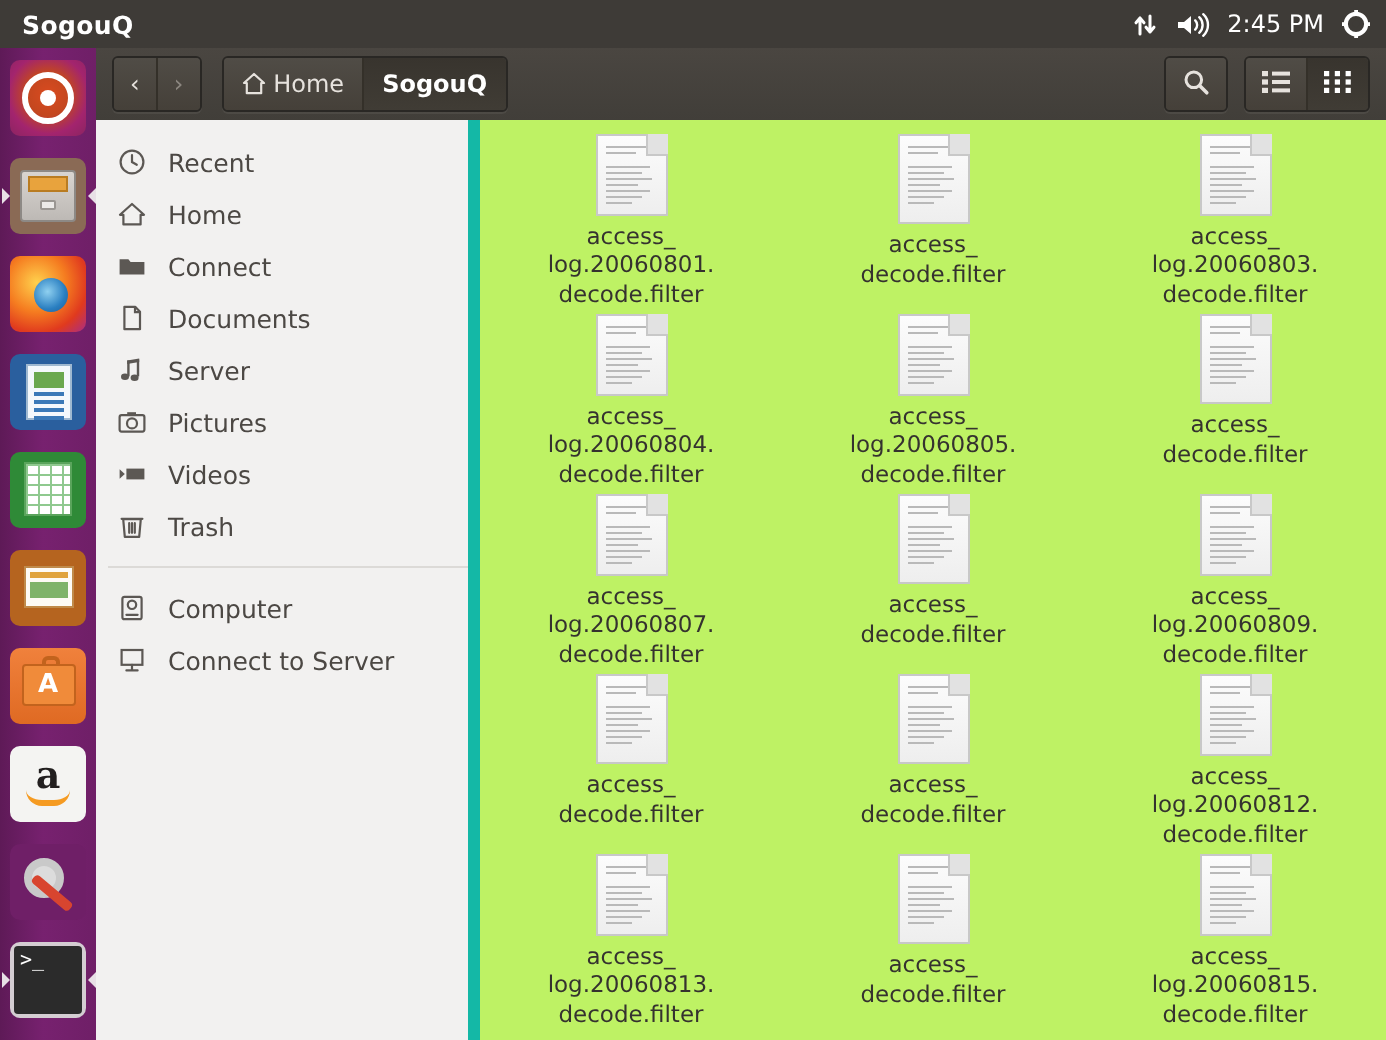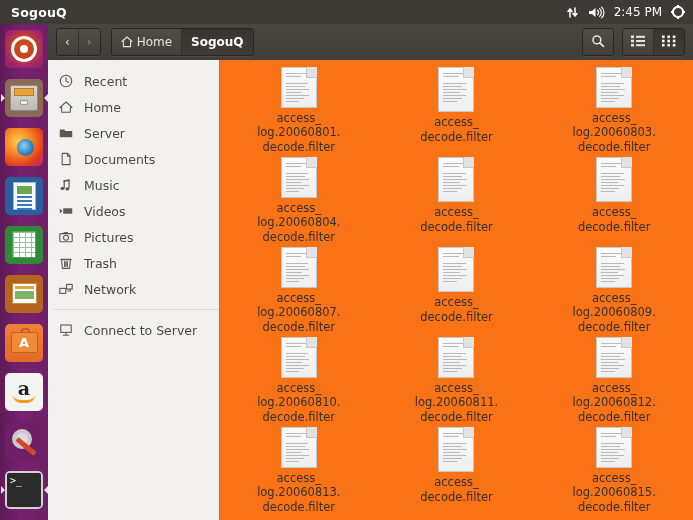--- a/index.html
+++ b/index.html
@@ -268,23 +268,23 @@
   #path-group { }
   #tb-right { margin-left: auto; display: flex; gap: 8px; }
 
   
   #body {
     position: relative;
     height: 460px;
     display: flex;
   }
   #sidebar {
-    width: 172px;
+    width: 192px;
     background: #f2f1f0;
-    border-right: 1px solid #14b8a6;
+    border-right: 6px solid #14b8a6;
     box-sizing: border-box;
     padding-top: 8px;
   }
   .side-item {
     display: flex;
     align-items: center;
     height: 26px;
     padding-left: 10px;
     gap: 10px;
     color: #4c4844;
@@ -297,21 +297,21 @@
     margin: 7px 0 7px 6px;
   }
   .sicon {
     width: 16px; height: 16px;
     display: flex; align-items: center; justify-content: center;
     flex: 0 0 16px;
   }
 
   #content {
     flex: 1;
-    background: #f97316;
+    background: #bef264;
     position: relative;
     overflow: hidden;
   }
   #file-grid {
     display: grid;
     grid-template-columns: repeat(3, 1fr);
     padding-top: 4px;
   }
   .file-cell {
     height: 90px;
@@ -572,21 +572,21 @@
           </span>
           <span class="slabel">Home</span>
         </div>
 
         <div class="side-item">
           <span class="sicon">
             <svg width="14" height="14" viewBox="0 0 14 14" aria-hidden="true">
               <path d="M0.8 3.6 L5.2 3.6 L6.3 5 L13.2 5 L13.2 11.2 L0.8 11.2 Z" fill="#5c5854"></path>
             </svg>
           </span>
-          <span class="slabel">Server</span>
+          <span class="slabel">Connect</span>
         </div>
 
         <div class="side-item">
           <span class="sicon">
             <svg width="14" height="14" viewBox="0 0 14 14" aria-hidden="true">
               <path d="M3.2 1.4 L8.6 1.4 L11 3.9 L11 12.6 L3.2 12.6 Z" fill="none" stroke="#5c5854" stroke-width="1.1" stroke-linejoin="round"></path>
               <path d="M8.5 1.5 L8.5 4.1 L11 4.1" fill="none" stroke="#5c5854" stroke-width="1.1"></path>
             </svg>
           </span>
           <span class="slabel">Documents</span>
@@ -598,69 +598,69 @@
             <svg width="14" height="14" viewBox="0 0 14 14" aria-hidden="true">
               <g fill="#5c5854">
                 <rect x="4.6" y="2.2" width="1.2" height="8"></rect>
                 <rect x="9.4" y="1.6" width="1.2" height="8.6"></rect>
                 <path d="M4.6 2.2 L10.6 1.2 L10.6 3 L4.6 4 Z"></path>
                 <ellipse cx="3.5" cy="10.4" rx="2" ry="1.6"></ellipse>
                 <ellipse cx="8.3" cy="10.9" rx="2" ry="1.6"></ellipse>
               </g>
             </svg>
           </span>
-          <span class="slabel">Music</span>
+          <span class="slabel">Server</span>
+        </div>
+
+        <div class="side-item">
+          <span class="sicon">
+            <svg width="14" height="14" viewBox="0 0 14 14" aria-hidden="true">
+              <rect x="0.8" y="3.6" width="12.4" height="8.2" rx="1" fill="none" stroke="#5c5854" stroke-width="1.1"></rect>
+              <rect x="4.6" y="2.1" width="4.4" height="1.8" fill="#5c5854"></rect>
+              <circle cx="7" cy="7.7" r="2.5" fill="none" stroke="#5c5854" stroke-width="1.1"></circle>
+            </svg>
+          </span>
+          <span class="slabel">Pictures</span>
         </div>
 
         <div class="side-item">
           <span class="sicon">
             <svg width="14" height="14" viewBox="0 0 14 14" aria-hidden="true">
               <g fill="#5c5854">
                 <path d="M0.8 4.6 L3.4 7 L0.8 9.4 Z"></path>
                 <rect x="4.2" y="4.3" width="9" height="5.4"></rect>
               </g>
             </svg>
           </span>
           <span class="slabel">Videos</span>
         </div>
 
         <div class="side-item">
           <span class="sicon">
             <svg width="14" height="14" viewBox="0 0 14 14" aria-hidden="true">
-              <rect x="0.8" y="3.6" width="12.4" height="8.2" rx="1" fill="none" stroke="#5c5854" stroke-width="1.1"></rect>
-              <rect x="4.6" y="2.1" width="4.4" height="1.8" fill="#5c5854"></rect>
-              <circle cx="7" cy="7.7" r="2.5" fill="none" stroke="#5c5854" stroke-width="1.1"></circle>
-            </svg>
-          </span>
-          <span class="slabel">Pictures</span>
-        </div>
+              <path d="M2.6 3.6 L11.4 3.6 L10.6 12.4 L3.4 12.4 Z" fill="none" stroke="#5c5854" stroke-width="1.1" stroke-linejoin="round"></path>
+              <path d="M1.8 3.4 L12.2 3.4 M5.6 5.6 L5.6 10.4 M7 5.6 L7 10.4 M8.4 5.6 L8.4 10.4" stroke="#5c5854" stroke-width="1.1" stroke-linecap="round"></path>
+            </svg>
+          </span>
+          <span class="slabel">Trash</span>
+        </div>
+
+
+        <div class="side-sep"></div>
 
         <div class="side-item">
           <span class="sicon">
             <svg width="14" height="14" viewBox="0 0 14 14" aria-hidden="true">
-              <path d="M2.6 3.6 L11.4 3.6 L10.6 12.4 L3.4 12.4 Z" fill="none" stroke="#5c5854" stroke-width="1.1" stroke-linejoin="round"></path>
-              <path d="M1.8 3.4 L12.2 3.4 M5.6 5.6 L5.6 10.4 M7 5.6 L7 10.4 M8.4 5.6 L8.4 10.4" stroke="#5c5854" stroke-width="1.1" stroke-linecap="round"></path>
-            </svg>
-          </span>
-          <span class="slabel">Trash</span>
-        </div>
-
-        <div class="side-item">
-          <span class="sicon">
-            <svg width="14" height="14" viewBox="0 0 14 14" aria-hidden="true">
-              <rect x="0.8" y="6.4" width="6" height="5" fill="none" stroke="#5c5854" stroke-width="1.1"></rect>
-              <rect x="7.6" y="2.4" width="5.6" height="4.6" fill="none" stroke="#5c5854" stroke-width="1.1"></rect>
-              <path d="M11.4 7 L11.4 9 L8.4 9" stroke="#5c5854" stroke-width="1.1" fill="none"></path>
-            </svg>
-          </span>
-          <span class="slabel">Network</span>
-        </div>
-
-        <div class="side-sep"></div>
-
+              <rect x="2.2" y="1.4" width="9.6" height="11.2" rx="1" fill="none" stroke="#5c5854" stroke-width="1.1"></rect>
+              <circle cx="7" cy="5.4" r="2.1" fill="none" stroke="#5c5854" stroke-width="1.1"></circle>
+              <path d="M4.2 10.4 L9.8 10.4" stroke="#5c5854" stroke-width="1.1" stroke-linecap="round"></path>
+            </svg>
+          </span>
+          <span class="slabel">Computer</span>
+        </div>
 
         <div class="side-item">
           <span class="sicon">
             <svg width="14" height="14" viewBox="0 0 14 14" aria-hidden="true">
               <rect x="1.8" y="2" width="10.4" height="7.4" fill="none" stroke="#5c5854" stroke-width="1.1"></rect>
               <path d="M7 9.4 L7 11.6 M4.2 12.2 L9.8 12.2" stroke="#5c5854" stroke-width="1.1" stroke-linecap="round"></path>
             </svg>
           </span>
           <span class="slabel">Connect to Server</span>
         </div>
@@ -758,20 +758,21 @@
                 <div class="dl" style="width: 86%;"></div>
                 <div class="dl" style="width: 72%;"></div>
                 <div class="dl" style="width: 90%;"></div>
                 <div class="dl" style="width: 64%;"></div>
                 <div class="dl" style="width: 88%;"></div>
                 <div class="dl" style="width: 70%;"></div>
                 <div class="dl" style="width: 52%;"></div>
               </div>
               <div class="file-label">
                 <span>access_</span>
+                <span>log.20060805.</span>
                 <span>decode.filter</span>
               </div>
             </div>
             <div class="file-cell">
               <div class="doc-icon">
                 <div class="corner"></div>
                 <div class="dl" style="width: 78%;"></div>
                 <div class="dl" style="width: 58%;"></div>
                 <div class="dl gap"></div>
                 <div class="dl" style="width: 86%;"></div>
@@ -855,41 +856,39 @@
                 <div class="dl" style="width: 86%;"></div>
                 <div class="dl" style="width: 72%;"></div>
                 <div class="dl" style="width: 90%;"></div>
                 <div class="dl" style="width: 64%;"></div>
                 <div class="dl" style="width: 88%;"></div>
                 <div class="dl" style="width: 70%;"></div>
                 <div class="dl" style="width: 52%;"></div>
               </div>
               <div class="file-label">
                 <span>access_</span>
-                <span>log.20060810.</span>
-                <span>decode.filter</span>
-              </div>
-            </div>
-            <div class="file-cell">
-              <div class="doc-icon">
-                <div class="corner"></div>
-                <div class="dl" style="width: 78%;"></div>
-                <div class="dl" style="width: 58%;"></div>
-                <div class="dl gap"></div>
-                <div class="dl" style="width: 86%;"></div>
-                <div class="dl" style="width: 72%;"></div>
-                <div class="dl" style="width: 90%;"></div>
-                <div class="dl" style="width: 64%;"></div>
-                <div class="dl" style="width: 88%;"></div>
-                <div class="dl" style="width: 70%;"></div>
-                <div class="dl" style="width: 52%;"></div>
-              </div>
-              <div class="file-label">
-                <span>access_</span>
-                <span>log.20060811.</span>
+                <span>decode.filter</span>
+              </div>
+            </div>
+            <div class="file-cell">
+              <div class="doc-icon">
+                <div class="corner"></div>
+                <div class="dl" style="width: 78%;"></div>
+                <div class="dl" style="width: 58%;"></div>
+                <div class="dl gap"></div>
+                <div class="dl" style="width: 86%;"></div>
+                <div class="dl" style="width: 72%;"></div>
+                <div class="dl" style="width: 90%;"></div>
+                <div class="dl" style="width: 64%;"></div>
+                <div class="dl" style="width: 88%;"></div>
+                <div class="dl" style="width: 70%;"></div>
+                <div class="dl" style="width: 52%;"></div>
+              </div>
+              <div class="file-label">
+                <span>access_</span>
                 <span>decode.filter</span>
               </div>
             </div>
             <div class="file-cell">
               <div class="doc-icon">
                 <div class="corner"></div>
                 <div class="dl" style="width: 78%;"></div>
                 <div class="dl" style="width: 58%;"></div>
                 <div class="dl gap"></div>
                 <div class="dl" style="width: 86%;"></div>

